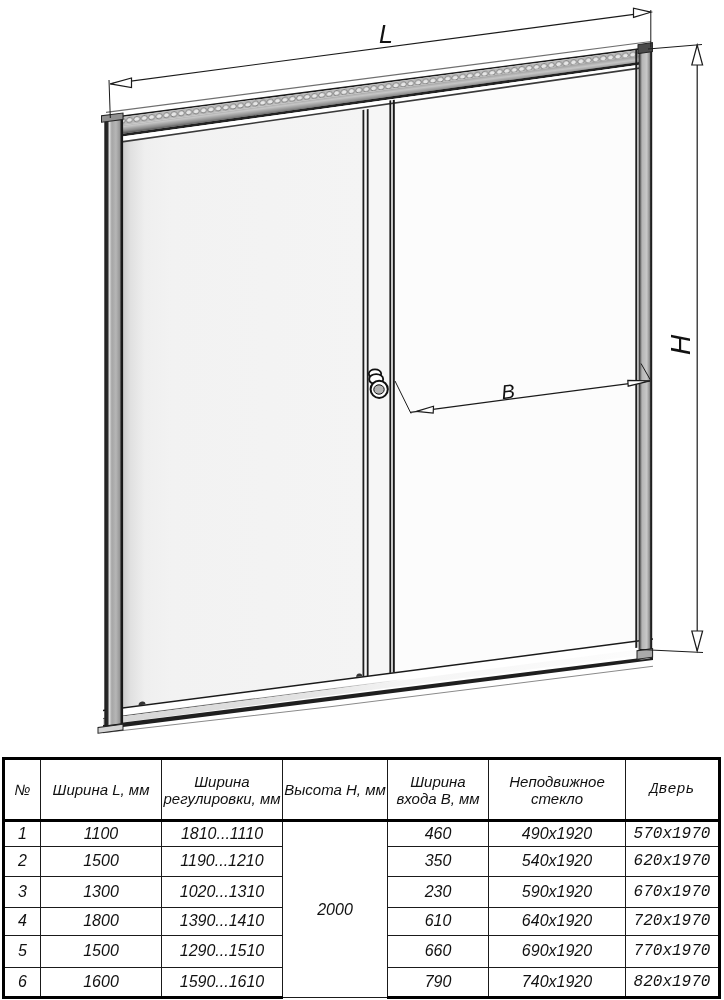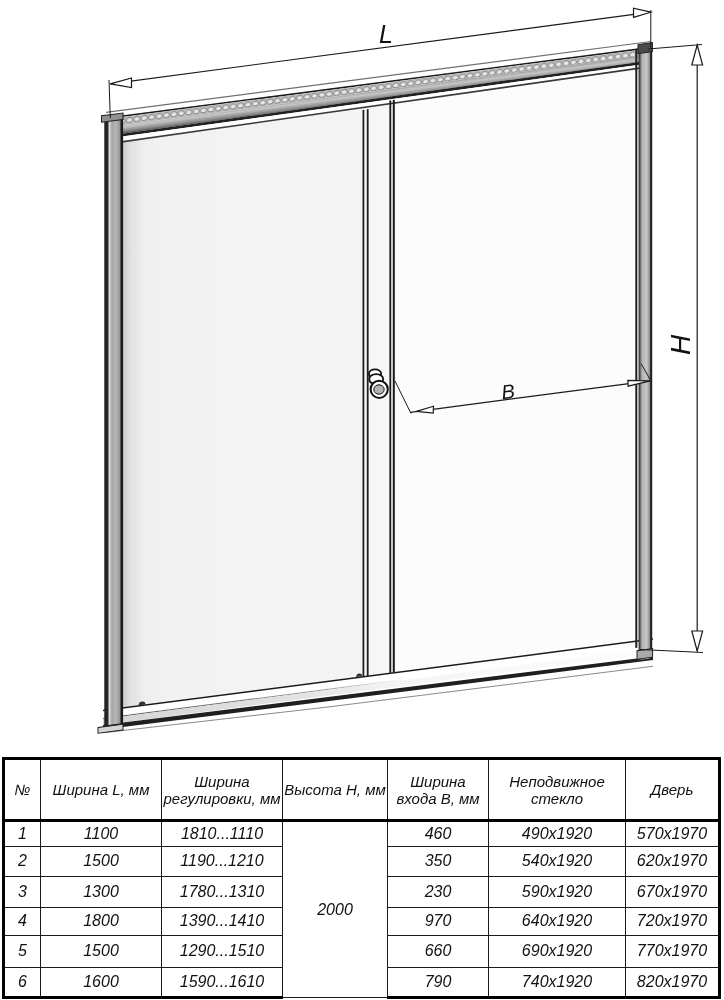--- a/index.html
+++ b/index.html
@@ -1,21 +1,21 @@
 <!DOCTYPE html>
 <html><head>
 <meta charset="utf-8">
 <style>
 html,body{margin:0;padding:0;background:#fff;}
 #page{position:relative;width:724px;height:1000px;overflow:hidden;font-family:"Liberation Sans",sans-serif;}
 #spec{position:absolute;left:2px;top:757px;border-collapse:collapse;table-layout:fixed;font-style:italic;color:#111;}
 #spec td{border:1.5px solid #1a1a1a;text-align:center;vertical-align:middle;padding:0;font-size:16px;}
 #spec tr.hd td{font-size:15px;line-height:17px;border-bottom:3px solid #000;}
 #spec td.thick-l{border-left:3px solid #000;}
-#spec td.thick-r{border-right:3px solid #000;}
+#spec td.thick-r{border-right:3px solid #000;font-family:Liberation Mono, monospace;}
 #spec tr.hd td{border-top:3px solid #000;}
 #spec tr.last td{border-bottom:3px solid #000;}
 </style>
 </head>
 <body>
 <div id="page">
 
 <svg width="724" height="1000" viewBox="0 0 724 1000" style="position:absolute;left:0;top:0">
 <defs>
 <linearGradient id="profL" x1="0" y1="0" x2="1" y2="0">
@@ -212,31 +212,31 @@
           <td>1500</td>
           <td>1190...1210</td>
           <td>350</td>
           <td>540х1920</td>
           <td class="thick-r">620х1970</td>
         </tr>
 
 <tr style="height:30.5px">
           <td class="thick-l">3</td>
           <td>1300</td>
-          <td>1780...1310</td>
+          <td>1020...1310</td>
           <td>230</td>
           <td>590х1920</td>
           <td class="thick-r">670х1970</td>
         </tr>
 
 <tr style="height:28.5px">
           <td class="thick-l">4</td>
           <td>1800</td>
           <td>1390...1410</td>
-          <td>970</td>
+          <td>610</td>
           <td>640х1920</td>
           <td class="thick-r">720х1970</td>
         </tr>
 
 <tr style="height:31.5px">
           <td class="thick-l">5</td>
           <td>1500</td>
           <td>1290...1510</td>
           <td>660</td>
           <td>690х1920</td>

